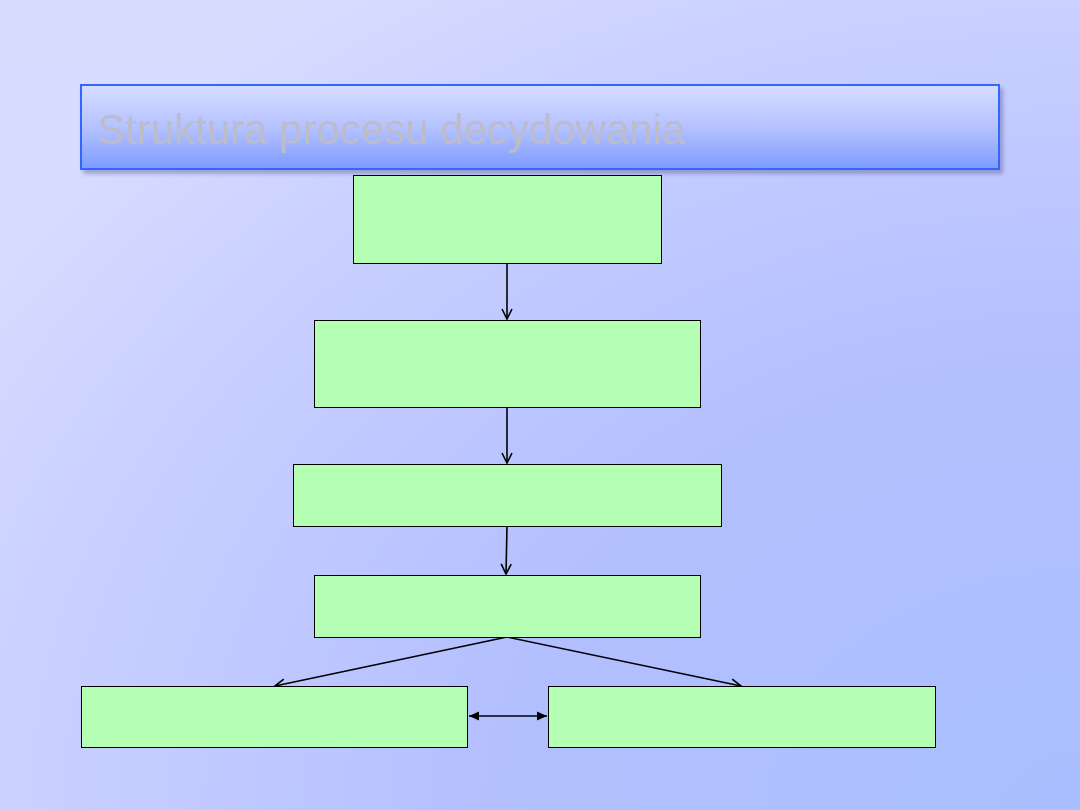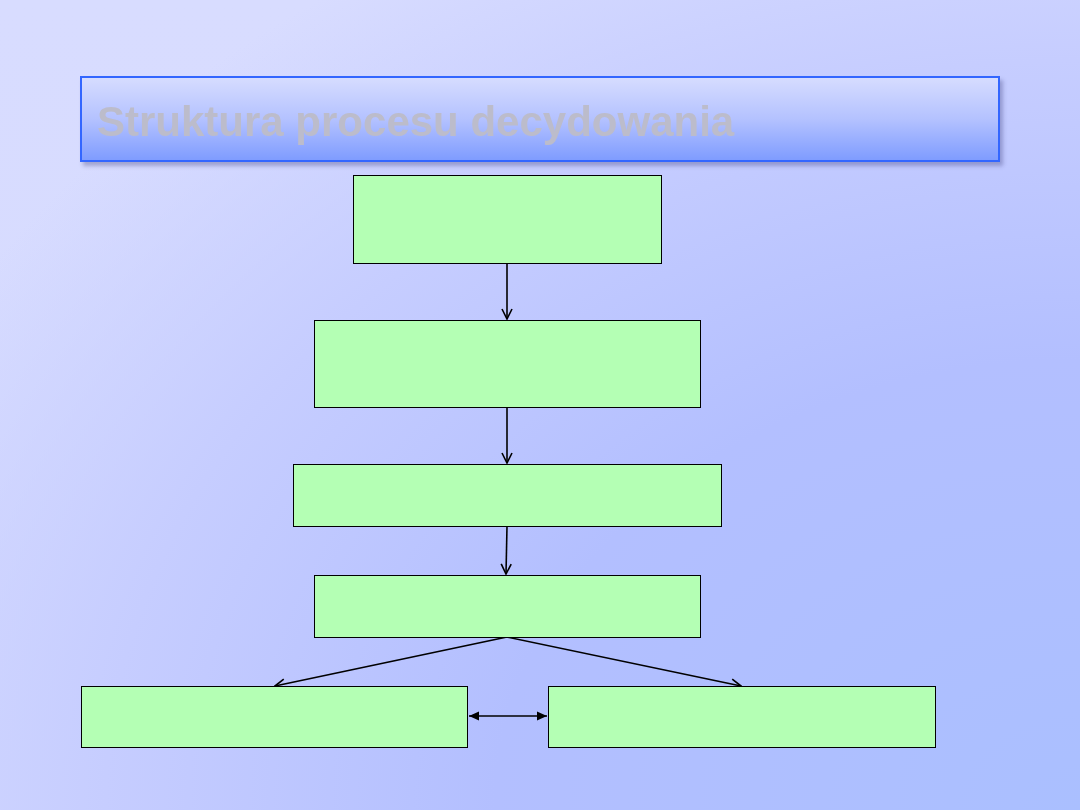--- a/index.html
+++ b/index.html
@@ -5,25 +5,24 @@
     html, body { margin: 0; padding: 0; }
     body {
       width: 1080px; height: 810px; overflow: hidden; position: relative;
       font-family: "Liberation Sans", sans-serif;
       background:
         radial-gradient(ellipse 1300px 1000px at 100% 100%, #aabfff 0%, #b3bfff 45%, #c6cdff 75%, rgba(214,218,255,0) 100%),
         linear-gradient(180deg, #d8dcff 0%, #d6dbff 100%);
     }
     .slide { position: absolute; left: 0; top: 0; width: 1080px; height: 810px; }
     .title-box {
-      position: absolute; left: 80px; top: 76px; width: 916px; height: 82px;
+      position: absolute; left: 80px; top: 84px; width: 916px; height: 82px;
       border: 2px solid #3366ff;
       background: linear-gradient(180deg, #d6dcff 0%, #b4c2ff 50%, #7f9cff 100%);
       box-shadow: 3px 4px 4px rgba(60,60,120,0.35);
-      font-weight: bold;
     }
     .title-text {
       position: absolute; left: 15px; top: 20px;
       font-size: 42px; color: #bcbccb; letter-spacing: 0px; white-space: nowrap;
     }
     .node {
       position: absolute; box-sizing: border-box;
       background: #b4ffb4; border: 1.5px solid #000;
       display: flex; align-items: center; justify-content: center;
       font-size: 18px; color: #000; text-align: center;

